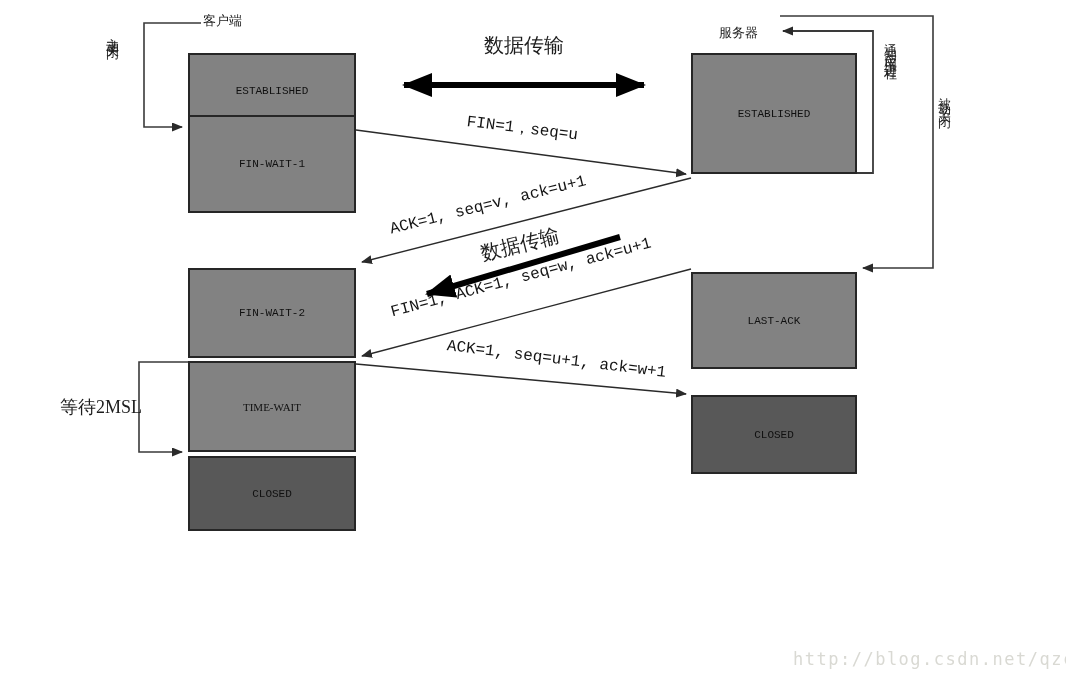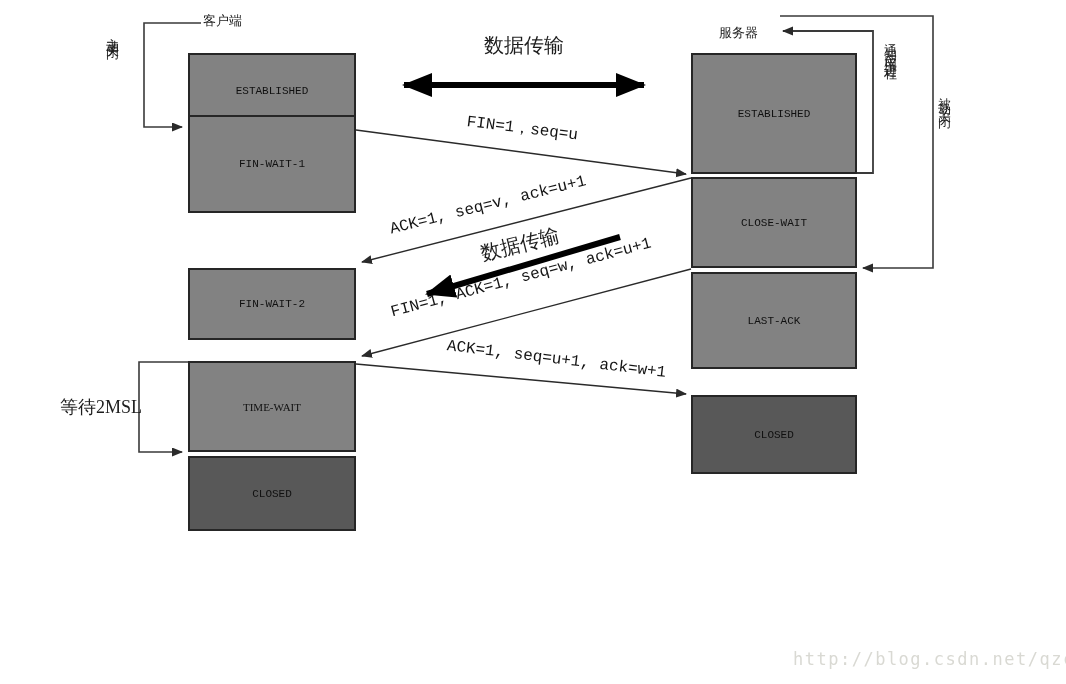--- a/index.html
+++ b/index.html
@@ -70,35 +70,32 @@
 
     <line x1="620" y1="237" x2="427" y2="294" stroke="#000" stroke-width="6" marker-end="url(#bigarr)"></line>
   </svg>
 
   <div class="statebox client-box" style="top:53px;height:76px;">
     <span>ESTABLISHED</span>
   </div>
   <div class="statebox client-box" style="top:115px;height:98px;">
     <span>FIN-WAIT-1</span>
   </div>
-  <div class="statebox client-box" style="top:268px;height:72px;">
+  <div class="statebox client-box" style="top:268px;height:90px;">
     <span>FIN-WAIT-2</span>
   </div>
   <div class="statebox client-box" style="top:361px;height:91px;font-family:Liberation Serif, serif;">
     <span>TIME-WAIT</span>
   </div>
   <div class="statebox client-box dark" style="top:456px;height:75px;">
     <span>CLOSED</span>
   </div>
 
   <div class="statebox server-box" style="top:53px;height:121px;">
     <span>ESTABLISHED</span>
-  </div>
-  <div class="statebox server-box" style="top:177px;height:91px;">
-    <span>CLOSE-WAIT</span>
   </div>
   <div class="statebox server-box" style="top:272px;height:97px;">
     <span>LAST-ACK</span>
   </div>
   <div class="statebox server-box dark" style="top:395px;height:79px;">
     <span>CLOSED</span>
   </div>
 
   <div class="lbl cjk" style="left:203px;top:12px;">客户端</div>
   <div class="lbl cjk" style="left:703px;top:24px;margin-left:16px;">服务器</div>

